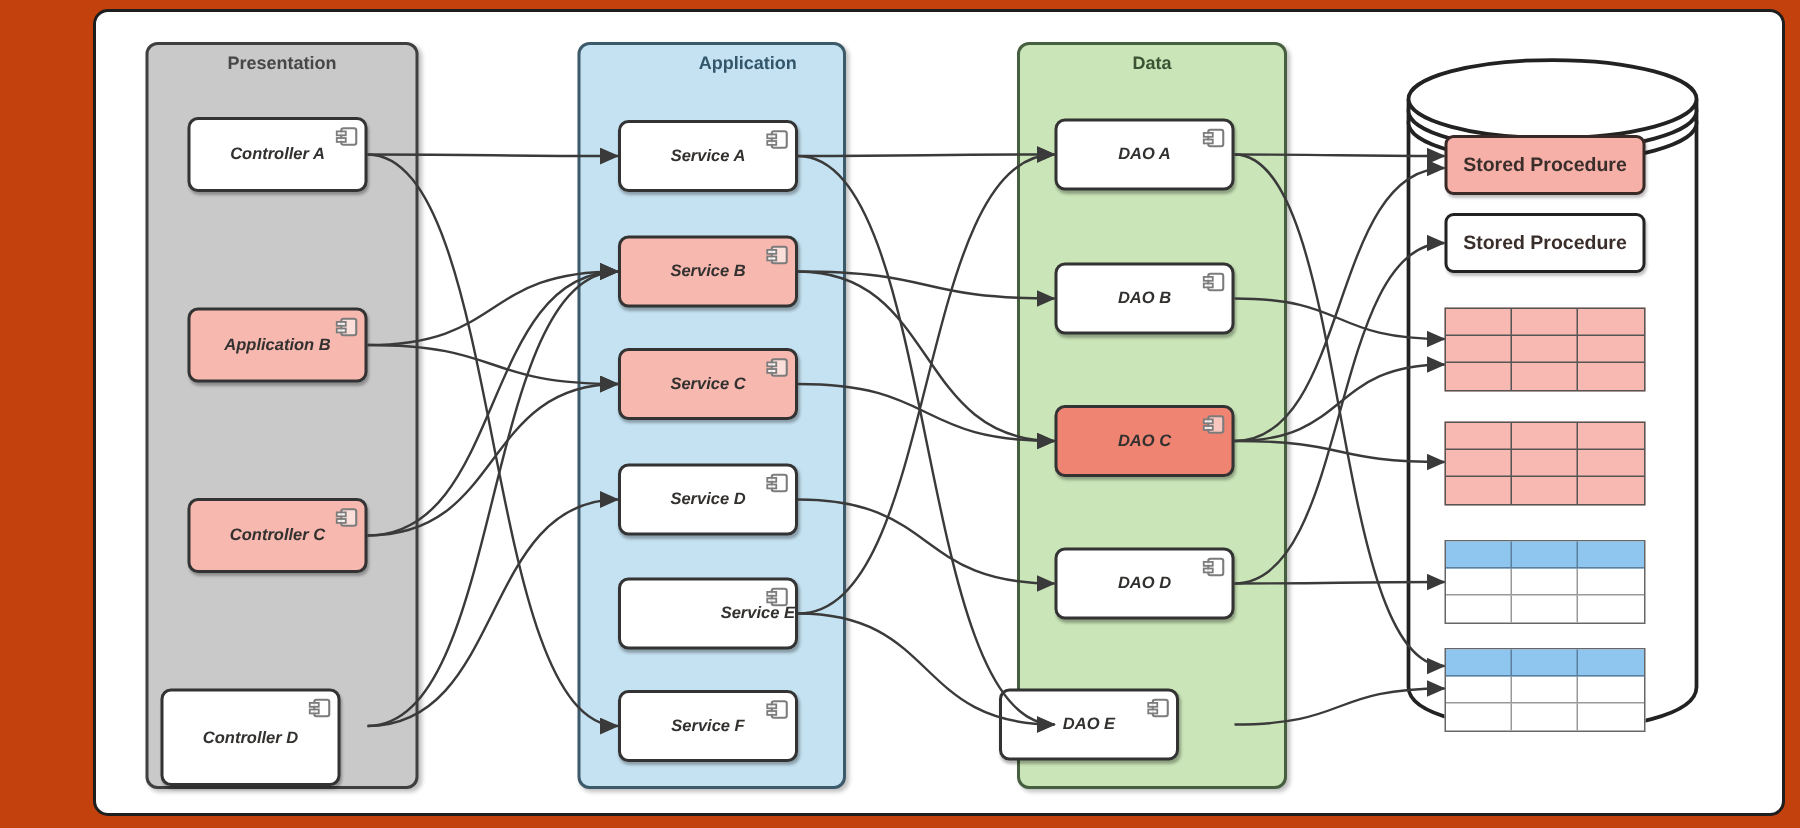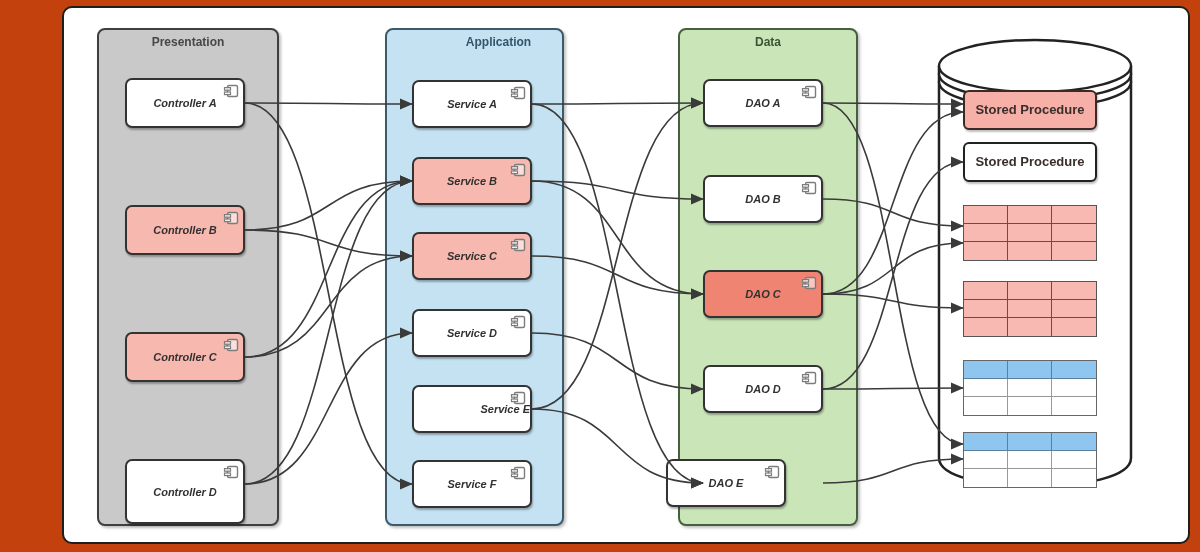--- a/index.html
+++ b/index.html
@@ -21,21 +21,21 @@
   
   .node{position:absolute;width:120px;height:48px;background:#fff;border:2px solid #333;
         border-radius:7px;display:flex;align-items:center;justify-content:center;
         font-size:11px;font-weight:bold;color:#33312f;box-shadow:1px 2px 2px rgba(0,0,0,.3);
         box-sizing:border-box;font-style:italic;}
   .node .comp-icon{position:absolute;top:3px;right:4px;}
   .node-salmon{background:#f7b8b0;}
   .node-red{background:#f08473;}
   
   #ctrlA{left:125px;top:78px;height:50px;}  #ctrlB{left:125px;top:205px;height:50px;}
-  #ctrlC{left:125px;top:332px;height:50px;} #ctrlD{left:125px;top:459px;height:65px;}
+  #ctrlC{left:125px;top:332px;height:50px;} #ctrlD{left:107px;top:459px;height:65px;}
   #svcA{left:412px;top:80px;}  #svcB{left:412px;top:157px;} #svcC{left:412px;top:232px;}
   #svcD{left:412px;top:309px;} #svcE{left:412px;top:385px;justify-content:flex-end;} #svcF{left:412px;top:460px;}
   #daoA{left:703px;top:79px;}  #daoB{left:703px;top:175px;} #daoC{left:703px;top:270px;}
   #daoD{left:703px;top:365px;text-align:center;} #daoE{left:666px;top:459px;align-items:center;}
   
   .cylinder-svg{position:absolute;left:935px;top:32px;width:200px;height:494px;z-index:1;}
   .db-item{position:absolute;z-index:2;box-sizing:border-box;}
   .db-sp{width:134px;height:40px;border-radius:6px;display:flex;align-items:center;
          justify-content:center;text-align:center;font-size:13px;font-weight:bold;
          color:#3a2e2b;line-height:1.25;box-shadow:1px 2px 2px rgba(0,0,0,.25);}
@@ -136,21 +136,21 @@
 
   <div id="ctrlA" class="node">
     <span>Controller A</span>
   <svg class="comp-icon" width="16" height="16">
         <rect x="4.5" y="2.5" width="10" height="11" rx="1.5" fill="rgba(255,255,255,.55)" stroke="#7c7c7c" stroke-width="1.4"></rect>
         <rect x="1.5" y="4.6" width="6" height="2.6" fill="rgba(255,255,255,.8)" stroke="#7c7c7c" stroke-width="1.2"></rect>
         <rect x="1.5" y="9.0" width="6" height="2.6" fill="rgba(255,255,255,.8)" stroke="#7c7c7c" stroke-width="1.2"></rect>
       </svg>
     </div>
   <div id="ctrlB" class="node node-salmon">
-    <span>Controller B</span>
+    <span>Application B</span>
   <svg class="comp-icon" width="16" height="16">
         <rect x="4.5" y="2.5" width="10" height="11" rx="1.5" fill="rgba(255,255,255,.55)" stroke="#7c7c7c" stroke-width="1.4"></rect>
         <rect x="1.5" y="4.6" width="6" height="2.6" fill="rgba(255,255,255,.8)" stroke="#7c7c7c" stroke-width="1.2"></rect>
         <rect x="1.5" y="9.0" width="6" height="2.6" fill="rgba(255,255,255,.8)" stroke="#7c7c7c" stroke-width="1.2"></rect>
       </svg>
     </div>
   <div id="ctrlC" class="node node-salmon">
     <span>Controller C</span>
   <svg class="comp-icon" width="16" height="16">
         <rect x="4.5" y="2.5" width="10" height="11" rx="1.5" fill="rgba(255,255,255,.55)" stroke="#7c7c7c" stroke-width="1.4"></rect>

